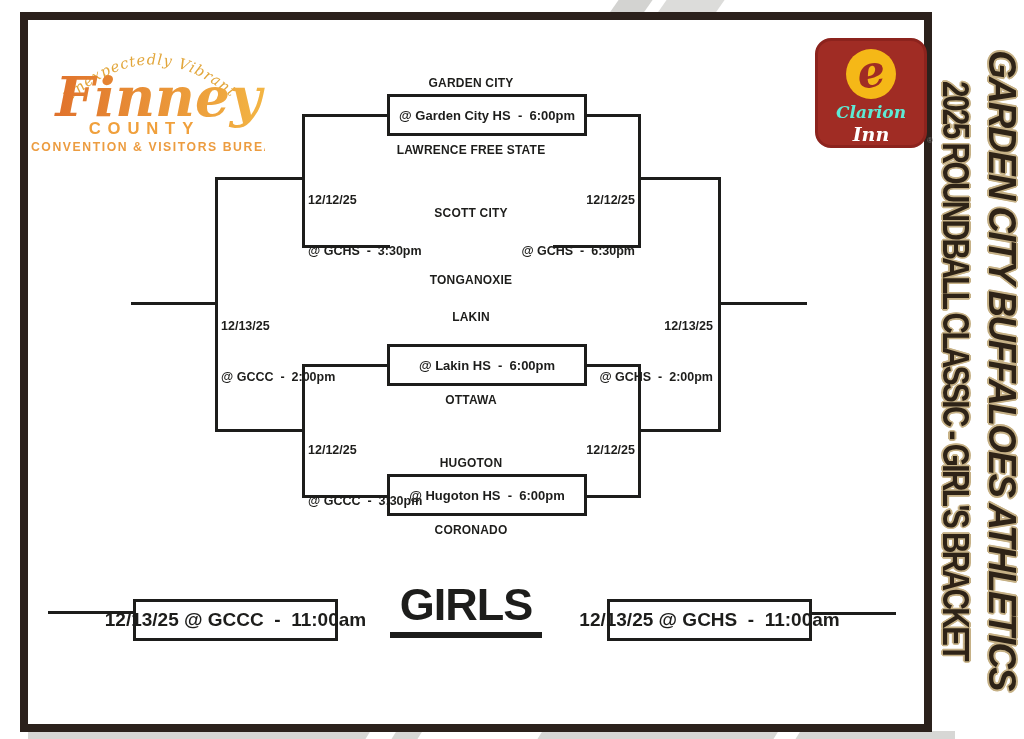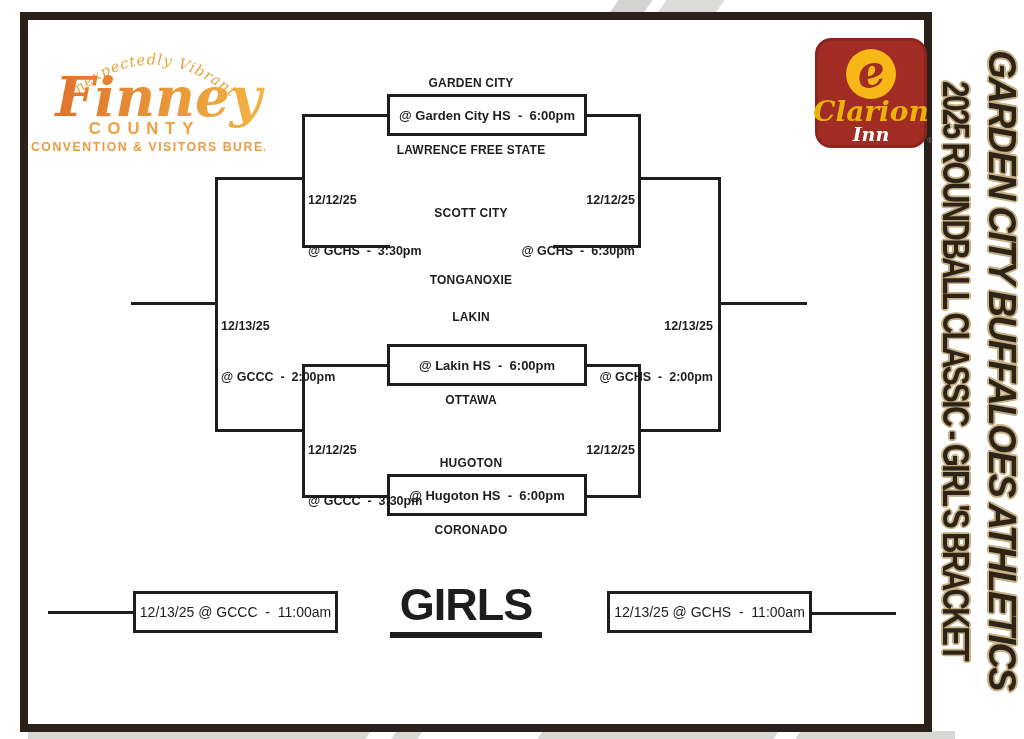--- a/index.html
+++ b/index.html
@@ -29,21 +29,21 @@
   .mbox{
     position:absolute;width:200px;height:42px;box-sizing:border-box;
     border:3px solid #1d1d1b;background:#fff;
     display:flex;align-items:center;justify-content:center;
     font-weight:bold;font-size:13px;color:#1d1d1b;white-space:pre;
   }
   .cbox{
     position:absolute;width:205px;height:42px;box-sizing:border-box;
     border:3px solid #1d1d1b;background:#fff;
     display:flex;align-items:center;justify-content:center;
-    font-weight:normal;font-size:14px;color:#1d1d1b;white-space:pre;
+    font-weight:bold;font-size:19px;color:#1d1d1b;white-space:pre;margin-top:8px;
   }
   .team{
     position:absolute;width:174px;text-align:center;
     font-weight:bold;font-size:12px;color:#1d1d1b;letter-spacing:0.2px;white-space:pre;
   }
   .note{
     position:absolute;font-weight:bold;font-size:12.5px;line-height:17px;
     color:#1d1d1b;white-space:pre;
   }
   .note-right{width:180px;text-align:right;}
@@ -82,21 +82,21 @@
   .clarion-circle{
     width:50px;height:50px;border-radius:50%;background:#f5b817;margin-top:8px;
     display:flex;align-items:center;justify-content:center;overflow:hidden;
   }
   .clarion-e{
     font-family:"DejaVu Serif",serif;font-style:italic;font-weight:bold;
     font-size:44px;color:#a02c24;transform:rotate(-8deg);line-height:1;margin-top:-4px;
   }
   .clarion-name{
     font-family:"DejaVu Serif",serif;font-style:italic;font-weight:bold;
-    color:#eab308;font-size:28px;line-height:24px;margin-top:1px;
+    color:#5eead4;font-size:17px;line-height:24px;margin-top:1px;
   }
   .clarion-inn{
     font-family:"DejaVu Serif",serif;font-style:italic;font-weight:bold;
     color:#ffffff;font-size:19px;line-height:20px;
   }
   .clarion-reg{position:absolute;right:-9px;bottom:0;font-size:8px;color:#777;}
 </style>
 </head>
 <body>
 

